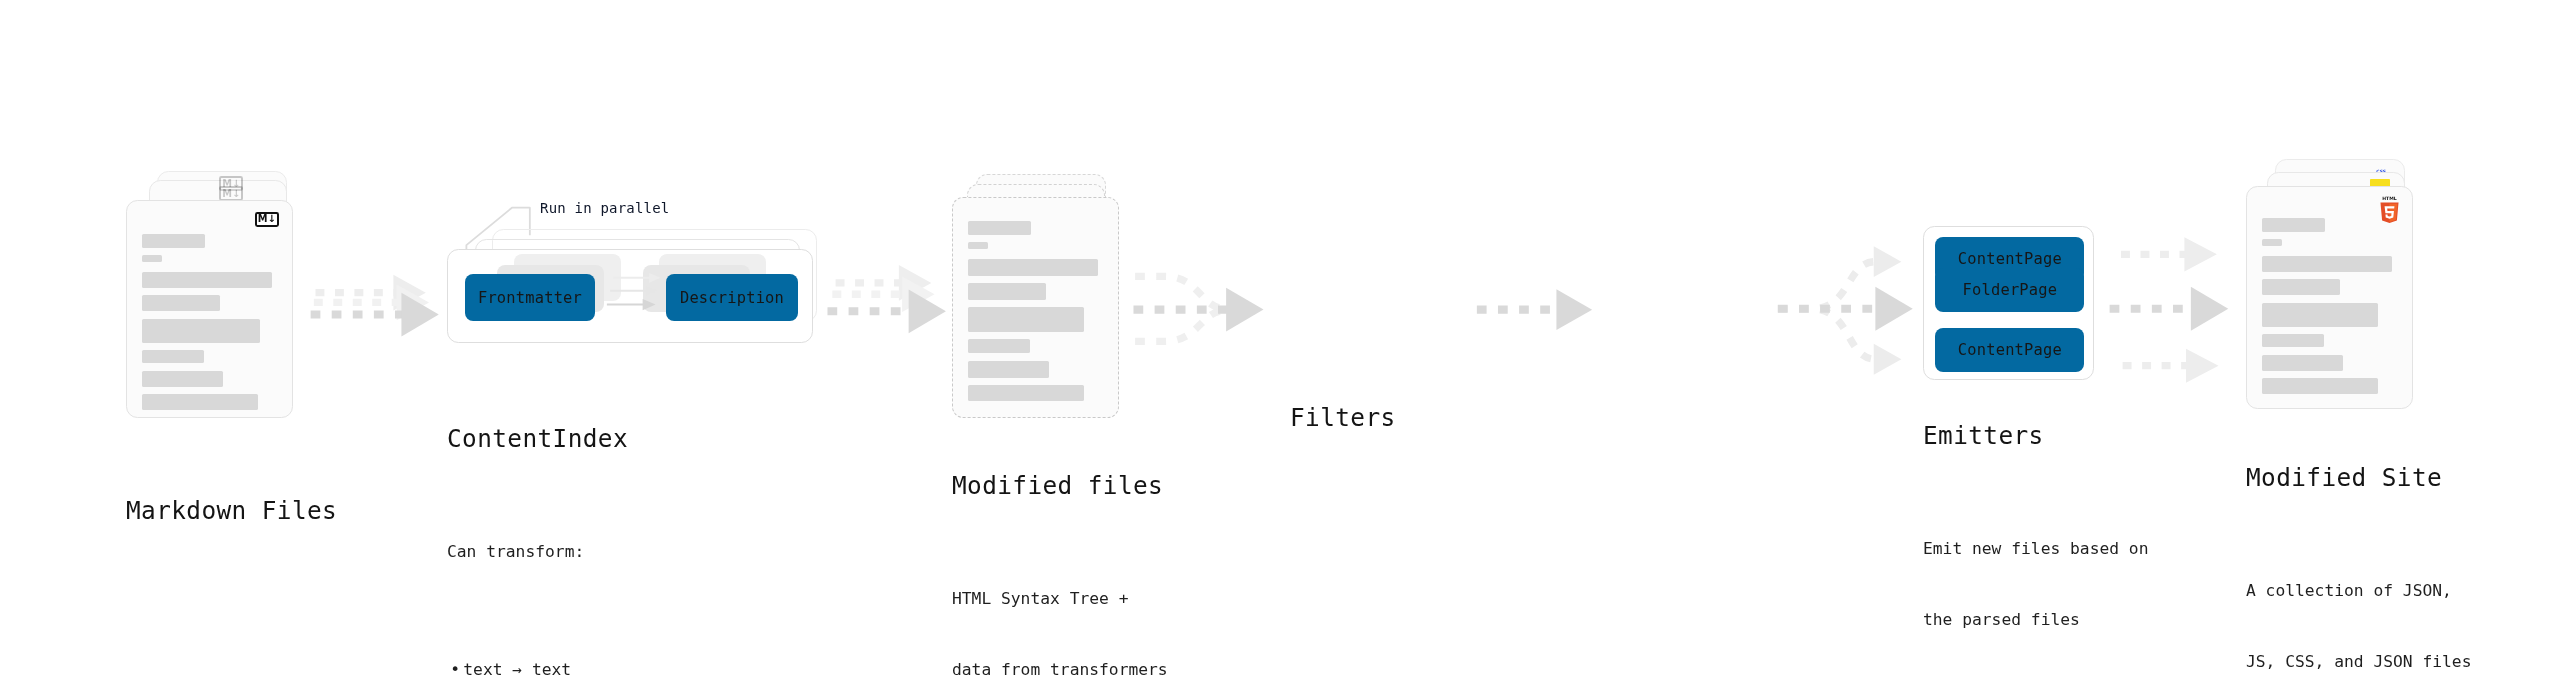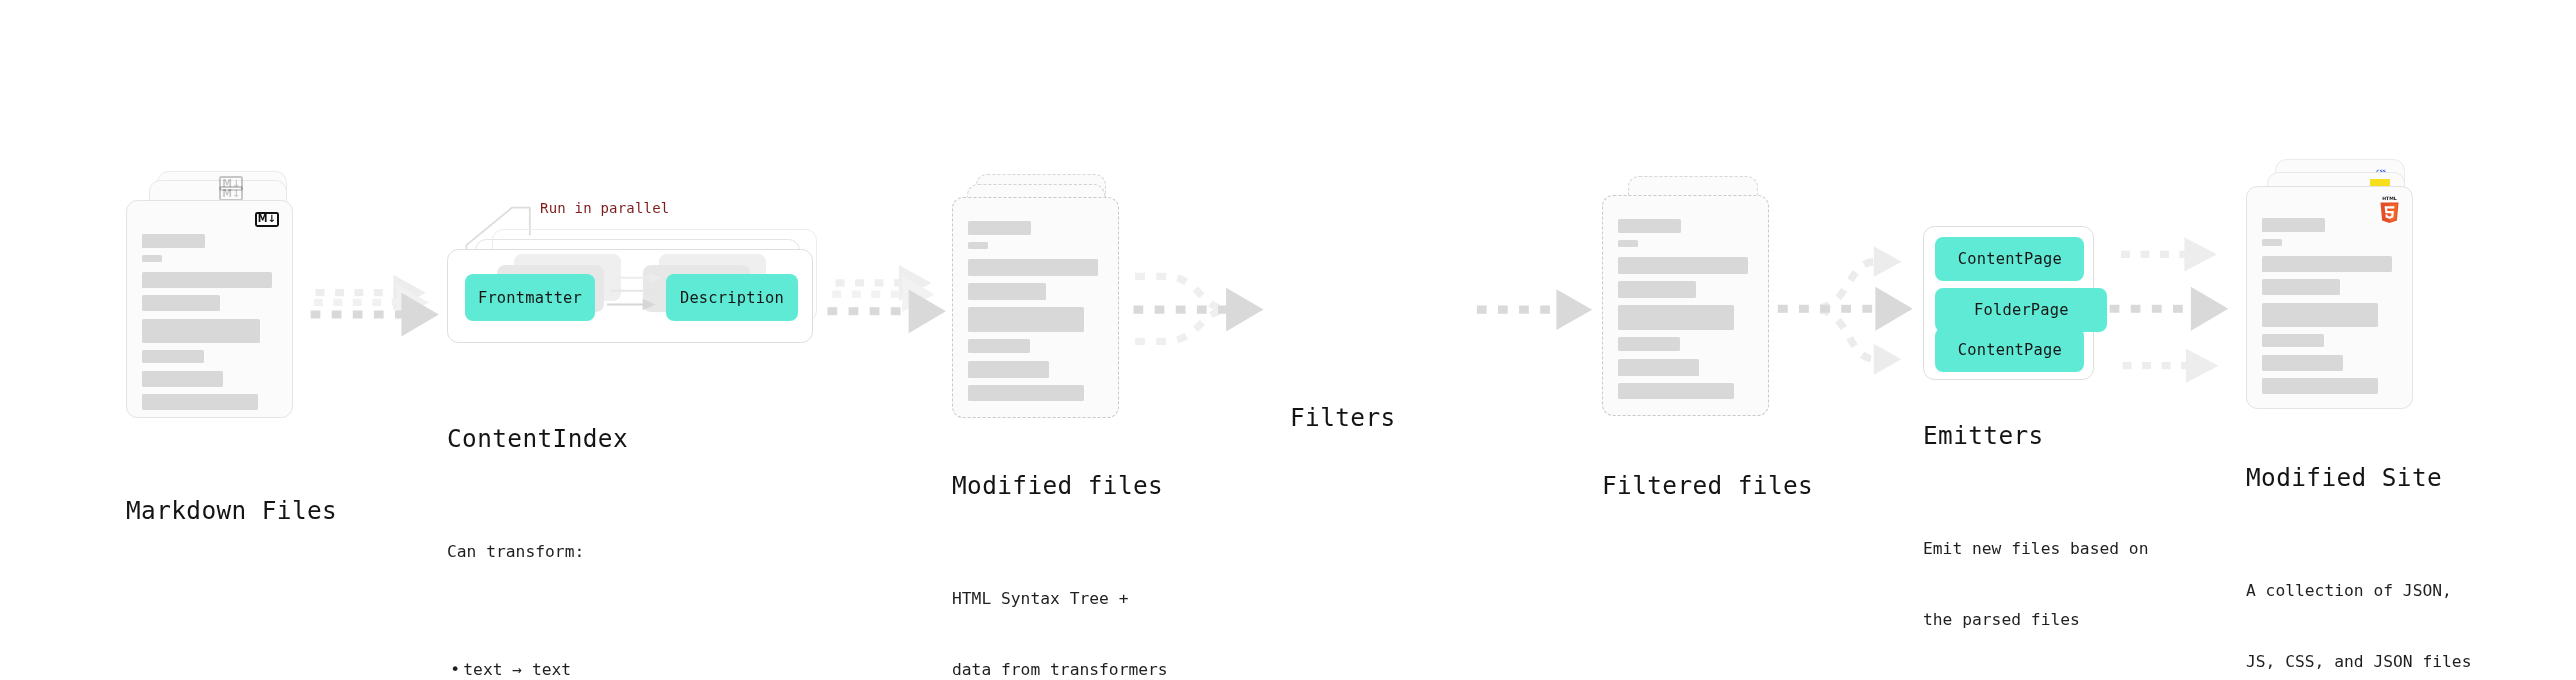--- a/index.html
+++ b/index.html
@@ -131,37 +131,37 @@
     background: #ffffff;
     border: 1.3px solid #dedede;
     border-radius: 11.4px;
   }
   .groupbox.layerA { border-color: #ececec; background: transparent; }
   .groupbox.layerB { border-color: #e4e4e4; background: transparent; }
 
   .chip {
     position: absolute;
     box-sizing: border-box;
-    background: #5eead4;
+    background: #0369a1;
     border-radius: 8.1px;
     display: flex;
     align-items: center;
     justify-content: center;
     font-size: 15.4px;
     color: #161616;
     white-space: pre;
     letter-spacing: 0.2px;
   }
   .chip.f1 { background: #e7e7e7; }
   .chip.f2 { background: #efefef; }
 
   .runlabel {
     position: absolute;
     font-size: 14px;
-    color: #7f1d1d;
+    color: #0f172a;
     white-space: pre;
     letter-spacing: 0.2px;
   }
 
   svg { display: block; overflow: visible; }
 </style>
 </head>
 <body>
 
 <div id="canvas">
@@ -319,58 +319,38 @@
     </div>
   </div>
 
   <div class="stage" style="left:1472px;width:138px;">
     <svg width="138" height="681" viewBox="0 0 170 838" aria-hidden="true">
       <path d="M6 381 H106" stroke="#d9d9d9" stroke-width="10" stroke-dasharray="12 14" fill="none"></path>
       <path d="M104 356 L148 381 L104 406 Z" fill="#d9d9d9"></path>
     </svg>
   </div>
 
-  <div class="stage" style="left:1602px;width:203px;">
-    <div class="filecard dashed" style="left:26px;top:176px;width:130px;height:81px;border-color:#d7d7d7;"></div>
-
-    <div class="filecard dashed" style="left:0px;top:195px;width:167px;height:221px;">
-      <div class="filelines" style="top:23px;">
-        <div class="fl" style="width:47%;height:14px;"></div>
-        <div class="fl" style="width:15%;height:6.5px;margin-bottom:9.8px;"></div>
-        <div class="fl" style="width:96%;height:17px;"></div>
-        <div class="fl" style="width:58%;height:17px;"></div>
-        <div class="fl" style="width:86%;height:25px;"></div>
-        <div class="fl" style="width:46%;height:14px;"></div>
-        <div class="fl" style="width:60%;height:17px;"></div>
-        <div class="fl" style="width:86%;height:16.3px;"></div>
-      </div>
-    </div>
-
-    <div class="caption" style="top:443px;">
-      <div class="caption-title">Filtered files</div>
-    </div>
-  </div>
 
   <div class="stage" style="left:1776px;width:163px;">
     <svg width="163" height="681" viewBox="0 0 200 838" aria-hidden="true">
       <path d="M2 380 H44 C92 380 86 322 122 322" stroke="#ececec" stroke-width="9" stroke-dasharray="12 14" fill="none"></path>
       <path d="M120 303 L154 322 L120 341 Z" fill="#ececec"></path>
       <path d="M2 380 H44 C92 380 86 442 122 442" stroke="#ececec" stroke-width="9" stroke-dasharray="12 14" fill="none"></path>
       <path d="M120 423 L154 442 L120 461 Z" fill="#ececec"></path>
       <path d="M2 380 H124" stroke="#d9d9d9" stroke-width="10" stroke-dasharray="12 14" fill="none"></path>
       <path d="M122 353 L168 380 L122 407 Z" fill="#d9d9d9"></path>
     </svg>
   </div>
 
   <div class="stage" style="left:1923px;width:203px;">
     <div class="groupbox" style="left:0px;top:226px;width:171px;height:154px;">
       <div class="chip" style="left:11.4px;top:9.8px;width:149px;height:44px;">
         <span>ContentPage</span>
       </div>
-      <div class="chip" style="left:11.4px;top:61px;width:172px;height:44px;">
+      <div class="chip" style="left:11.4px;top:41px;width:149px;height:44px;">
         <span>FolderPage</span>
       </div>
       <div class="chip" style="left:11.4px;top:101px;width:149px;height:44px;">
         <span>ContentPage</span>
       </div>
     </div>
     <div class="caption" style="top:393px;">
       <div class="caption-title">Emitters</div>
       <div class="caption-sub">
         <span class="lead">Emit new files based on</span>

